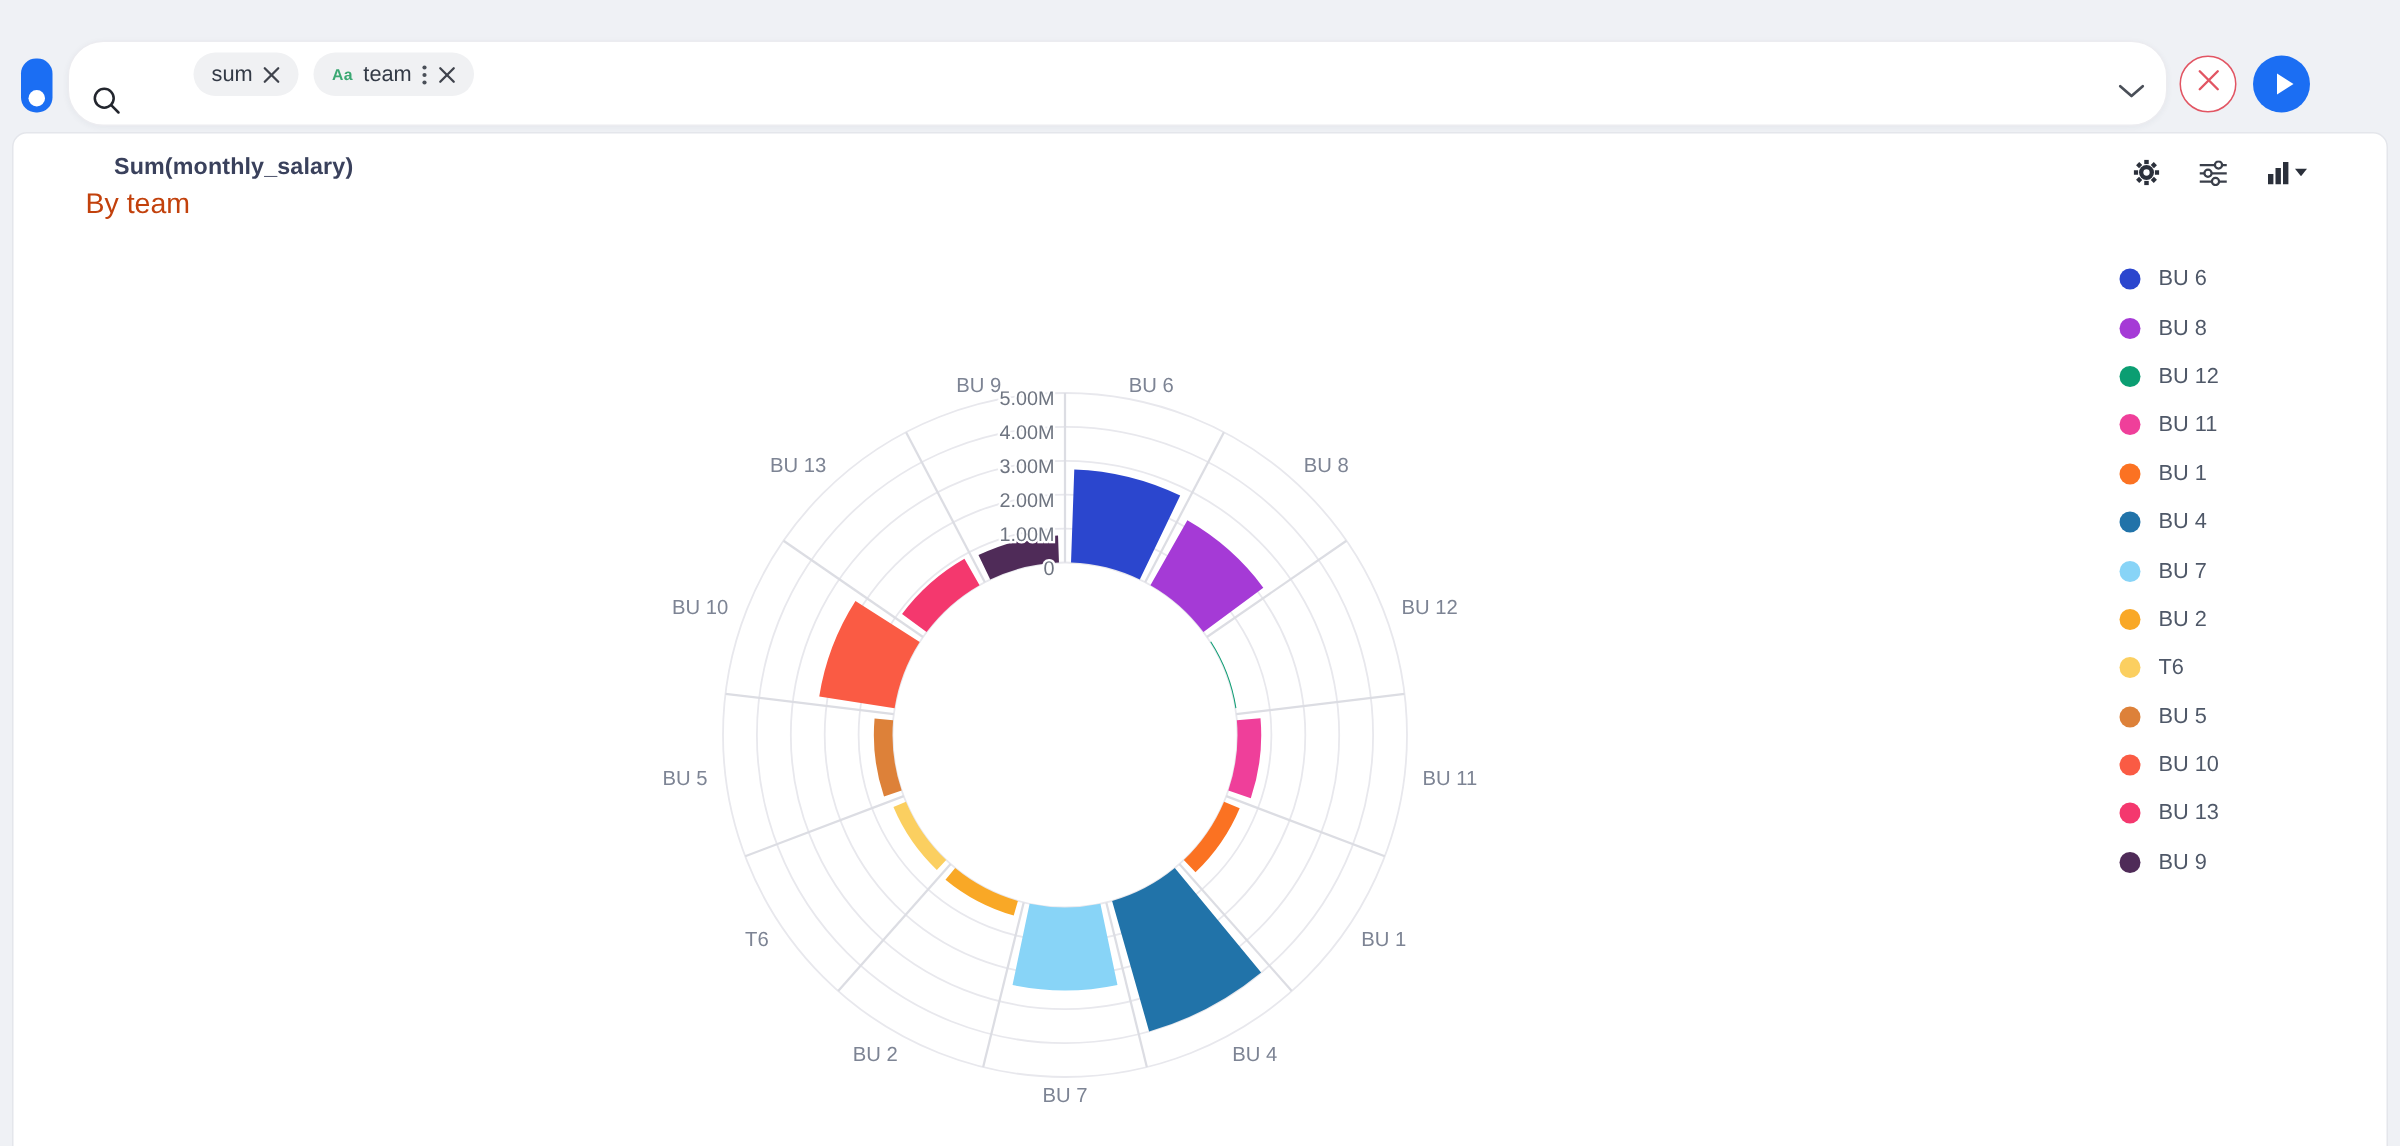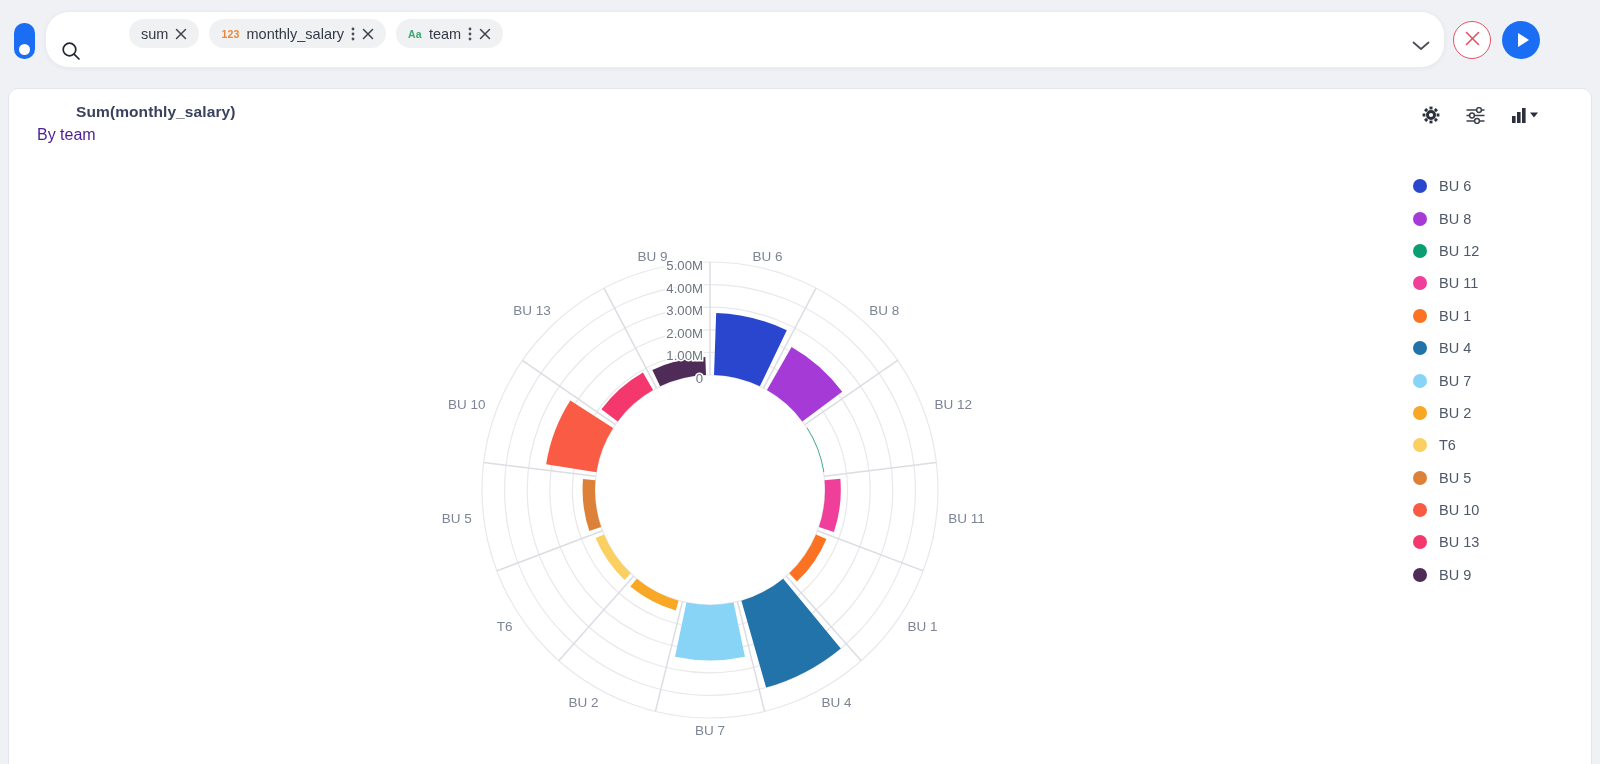--- a/index.html
+++ b/index.html
@@ -1,20 +1,20 @@
 <!DOCTYPE html>
 <html><head>
 <meta charset="utf-8">
 <style>
   * { margin:0; padding:0; box-sizing:border-box; }
   html,body { width:1600px; height:764px; overflow:hidden;
     font-family:"Liberation Sans","DejaVu Sans",sans-serif; background:#eff1f5; }
 
   
-  .topbar { position:absolute; left:0; top:0; width:1600px; height:88px;text-decoration:underline; }
+  .topbar { position:absolute; left:0; top:16px; width:1600px; height:88px;text-decoration:underline; }
   .logo { position:absolute; left:14px; top:23px; width:21px; height:36px;
     background:#1b6ef3; border-radius:10px; }
   .logo::after { content:""; position:absolute; left:50%; bottom:4px; width:11px; height:11px;
     margin-left:-5.5px; background:#fff; border-radius:50%; }
   .searchbox { position:absolute; left:45px; top:11px; width:1400px; height:57px;
     background:#fff; border:1px solid #ececf0; border-radius:24px;
     box-shadow:0 1px 4px rgba(40,50,80,.05); display:flex; align-items:flex-start; }
   .search-glyph { position:absolute; left:14px; top:28px; }
   .chips { display:flex; gap:10px; margin-left:83px; padding-top:7px; }
   .chip { height:29px; background:#f0f1f3; border-radius:15px; display:flex;
@@ -27,21 +27,21 @@
   .btn-clear { left:1453px; background:#fff; border:1.5px solid #e25563; }
   .btn-run { left:1502px; background:#1b6ef3; border:none; }
   .btn-run .tri { width:0; height:0; border-top:7px solid transparent; border-bottom:7px solid transparent;
     border-left:11px solid #fff; margin-left:4px; }
 
   
   .card { position:absolute; left:8px; top:88px; width:1584px; height:700px;
     background:#fff; border:1px solid #e4e6eb; border-radius:10px 10px 0 0; }
   .card-title { position:absolute; left:32px; top:14px; font-size:15.5px; font-weight:bold;
     color:#3a415c; letter-spacing:.1px;margin-left:35px; }
-  .card-subtitle { position:absolute; left:28px; top:37px; font-size:16px; color:#4c1d95; }
+  .card-subtitle { position:absolute; left:48px; top:37px; font-size:19px; color:#c2410c; }
   .header-icons { position:absolute; right:52px; top:17px; display:flex; align-items:center; gap:26px; }
   .hicon { cursor:pointer; display:flex; align-items:center; }
 
   
   .legend { position:absolute; left:1404px; top:81px; }
   .legend-item { height:32.4px; display:flex; align-items:center; gap:12px; cursor:pointer; }
   .legend-dot { width:14px; height:14px; border-radius:50%; flex:0 0 auto; }
   .legend-label { font-size:14.5px; color:#4f5868; }
 
   
@@ -56,33 +56,20 @@
   <div class="searchbox">
     <span class="search-glyph">
       <svg width="22" height="22" viewBox="0 0 22 22" fill="none">
         <circle cx="9.5" cy="9.5" r="6.3" stroke="#23262e" stroke-width="1.7"></circle>
         <line x1="14.3" y1="14.3" x2="19" y2="19" stroke="#23262e" stroke-width="1.7" stroke-linecap="round"></line>
       </svg>
     </span>
     <div class="chips" id="chips">
         <div class="chip">
           <span>sum</span>
-          <svg width="12" height="12" viewBox="0 0 12 12">
-            <line x1="1.5" y1="1.5" x2="10.5" y2="10.5" stroke="#3f434c" stroke-width="1.5" stroke-linecap="round"></line>
-            <line x1="10.5" y1="1.5" x2="1.5" y2="10.5" stroke="#3f434c" stroke-width="1.5" stroke-linecap="round"></line>
-          </svg>
-        </div>
-        <div class="chip">
-          <span class="prefix" style="color: rgb(232, 136, 61);">123</span>
-          <span>monthly_salary</span>
-          <svg width="4" height="14" viewBox="0 0 4 14">
-            <circle cx="2" cy="2" r="1.4" fill="#4a4f58"></circle>
-            <circle cx="2" cy="7" r="1.4" fill="#4a4f58"></circle>
-            <circle cx="2" cy="12" r="1.4" fill="#4a4f58"></circle>
-          </svg>
           <svg width="12" height="12" viewBox="0 0 12 12">
             <line x1="1.5" y1="1.5" x2="10.5" y2="10.5" stroke="#3f434c" stroke-width="1.5" stroke-linecap="round"></line>
             <line x1="10.5" y1="1.5" x2="1.5" y2="10.5" stroke="#3f434c" stroke-width="1.5" stroke-linecap="round"></line>
           </svg>
         </div>
         <div class="chip">
           <span class="prefix" style="color: rgb(59, 168, 115);">Aa</span>
           <span>team</span>
           <svg width="4" height="14" viewBox="0 0 4 14">
             <circle cx="2" cy="2" r="1.4" fill="#4a4f58"></circle>

